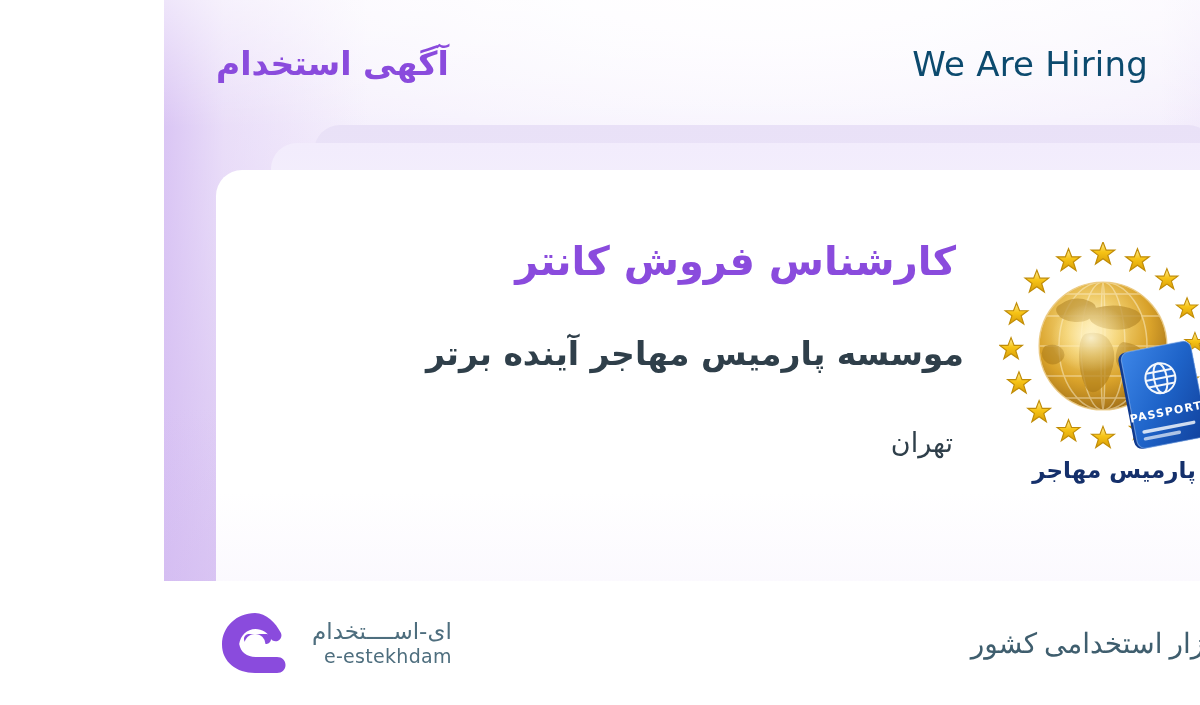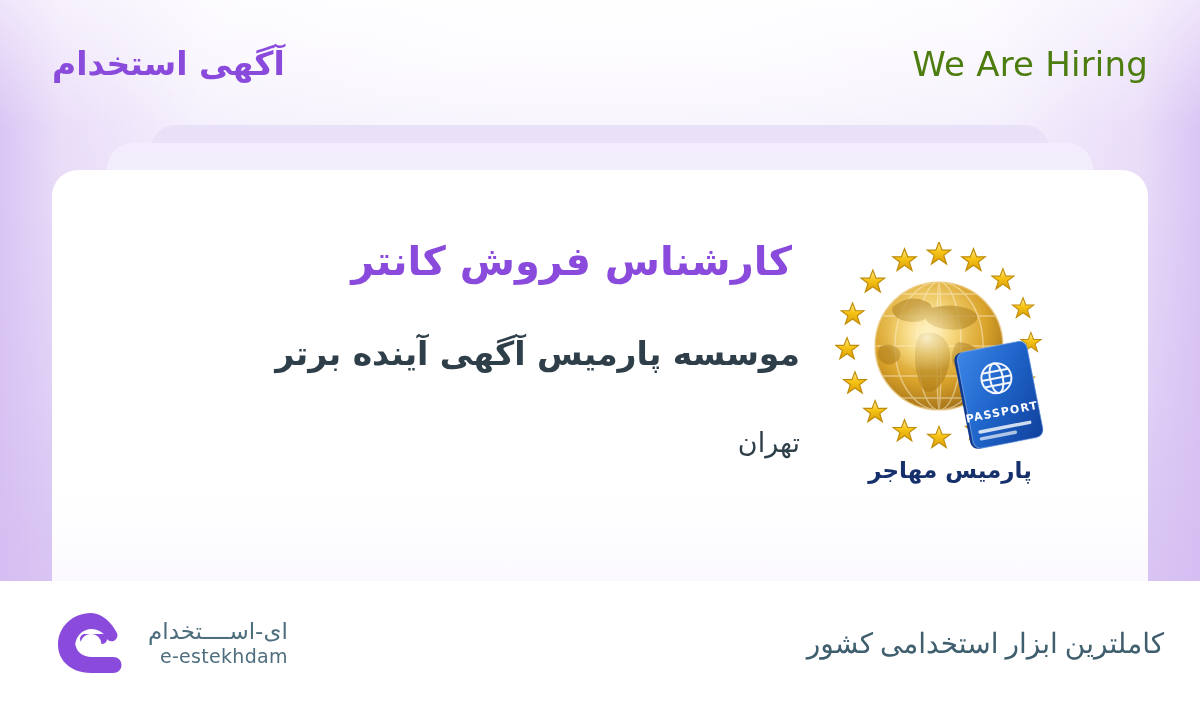--- a/index.html
+++ b/index.html
@@ -11,21 +11,21 @@
     width: 1200px;
     height: 705px;
     overflow: hidden;
     background: #ffffff;
     font-family: "DejaVu Sans", "Liberation Sans", sans-serif;
     -webkit-font-smoothing: antialiased;
   }
 
   .poster {
     position: relative;
-    width: 1200px;
+    width: 1036px;
     height: 705px;
     background: #ffffff;
   }
 
   
   .hero {
     position: absolute;
     left: 0;
     top: 0;
     width: 1200px;
@@ -68,21 +68,21 @@
     font-size: 33px;
     font-weight: 700;
     color: #8a4bdd;
     line-height: 44px;
     direction: rtl;
     white-space: nowrap;
   }
   .head-en {
     font-size: 34px;
     font-weight: 400;
-    color: #4d7c0f;
+    color: #0c4a6e;
     line-height: 44px;
     direction: ltr;
     letter-spacing: .2px;
     white-space: nowrap;
   }
 
   
   .card-stack {
     position: absolute;
     left: 0;
@@ -154,21 +154,21 @@
     color: #2f3f4a;
     line-height: 1.35;
     margin: 0 0 48px 0;
     white-space: nowrap;
   }
   .job-city {
     font-size: 27px;
     font-weight: 400;
     color: #2f3f4a;
     line-height: 1.3;
-    margin: 0;
+    margin: 11px;
     white-space: nowrap;
   }
 
   
   .logo-col {
     flex: 0 0 300px;
     display: flex;
     align-items: flex-start;
     justify-content: center;
     padding-top: 24px;
@@ -260,21 +260,21 @@
   <div class="card-stack">
 
     <div class="card-back"></div>
     <div class="card-mid"></div>
 
     <div class="card-front">
       <div class="card-body">
 
         <div class="info-col">
           <div class="job-title">کارشناس فروش کانتر</div>
-          <div class="company-name">موسسه پارمیس آگهی آینده برتر</div>
+          <div class="company-name">موسسه پارمیس مهاجر آینده برتر</div>
           <div class="job-city">تهران</div>
         </div>
 
         <div class="logo-col">
           <div class="company-logo">
             <svg width="230" height="240" viewBox="0 0 230 240">
               <defs>
                 <radialGradient id="globeGrad" cx="42%" cy="34%" r="78%">
                   <linearGradient id="dummy"></linearGradient>
                   <stop offset="0%" stop-color="#fdf1c7"></stop>

